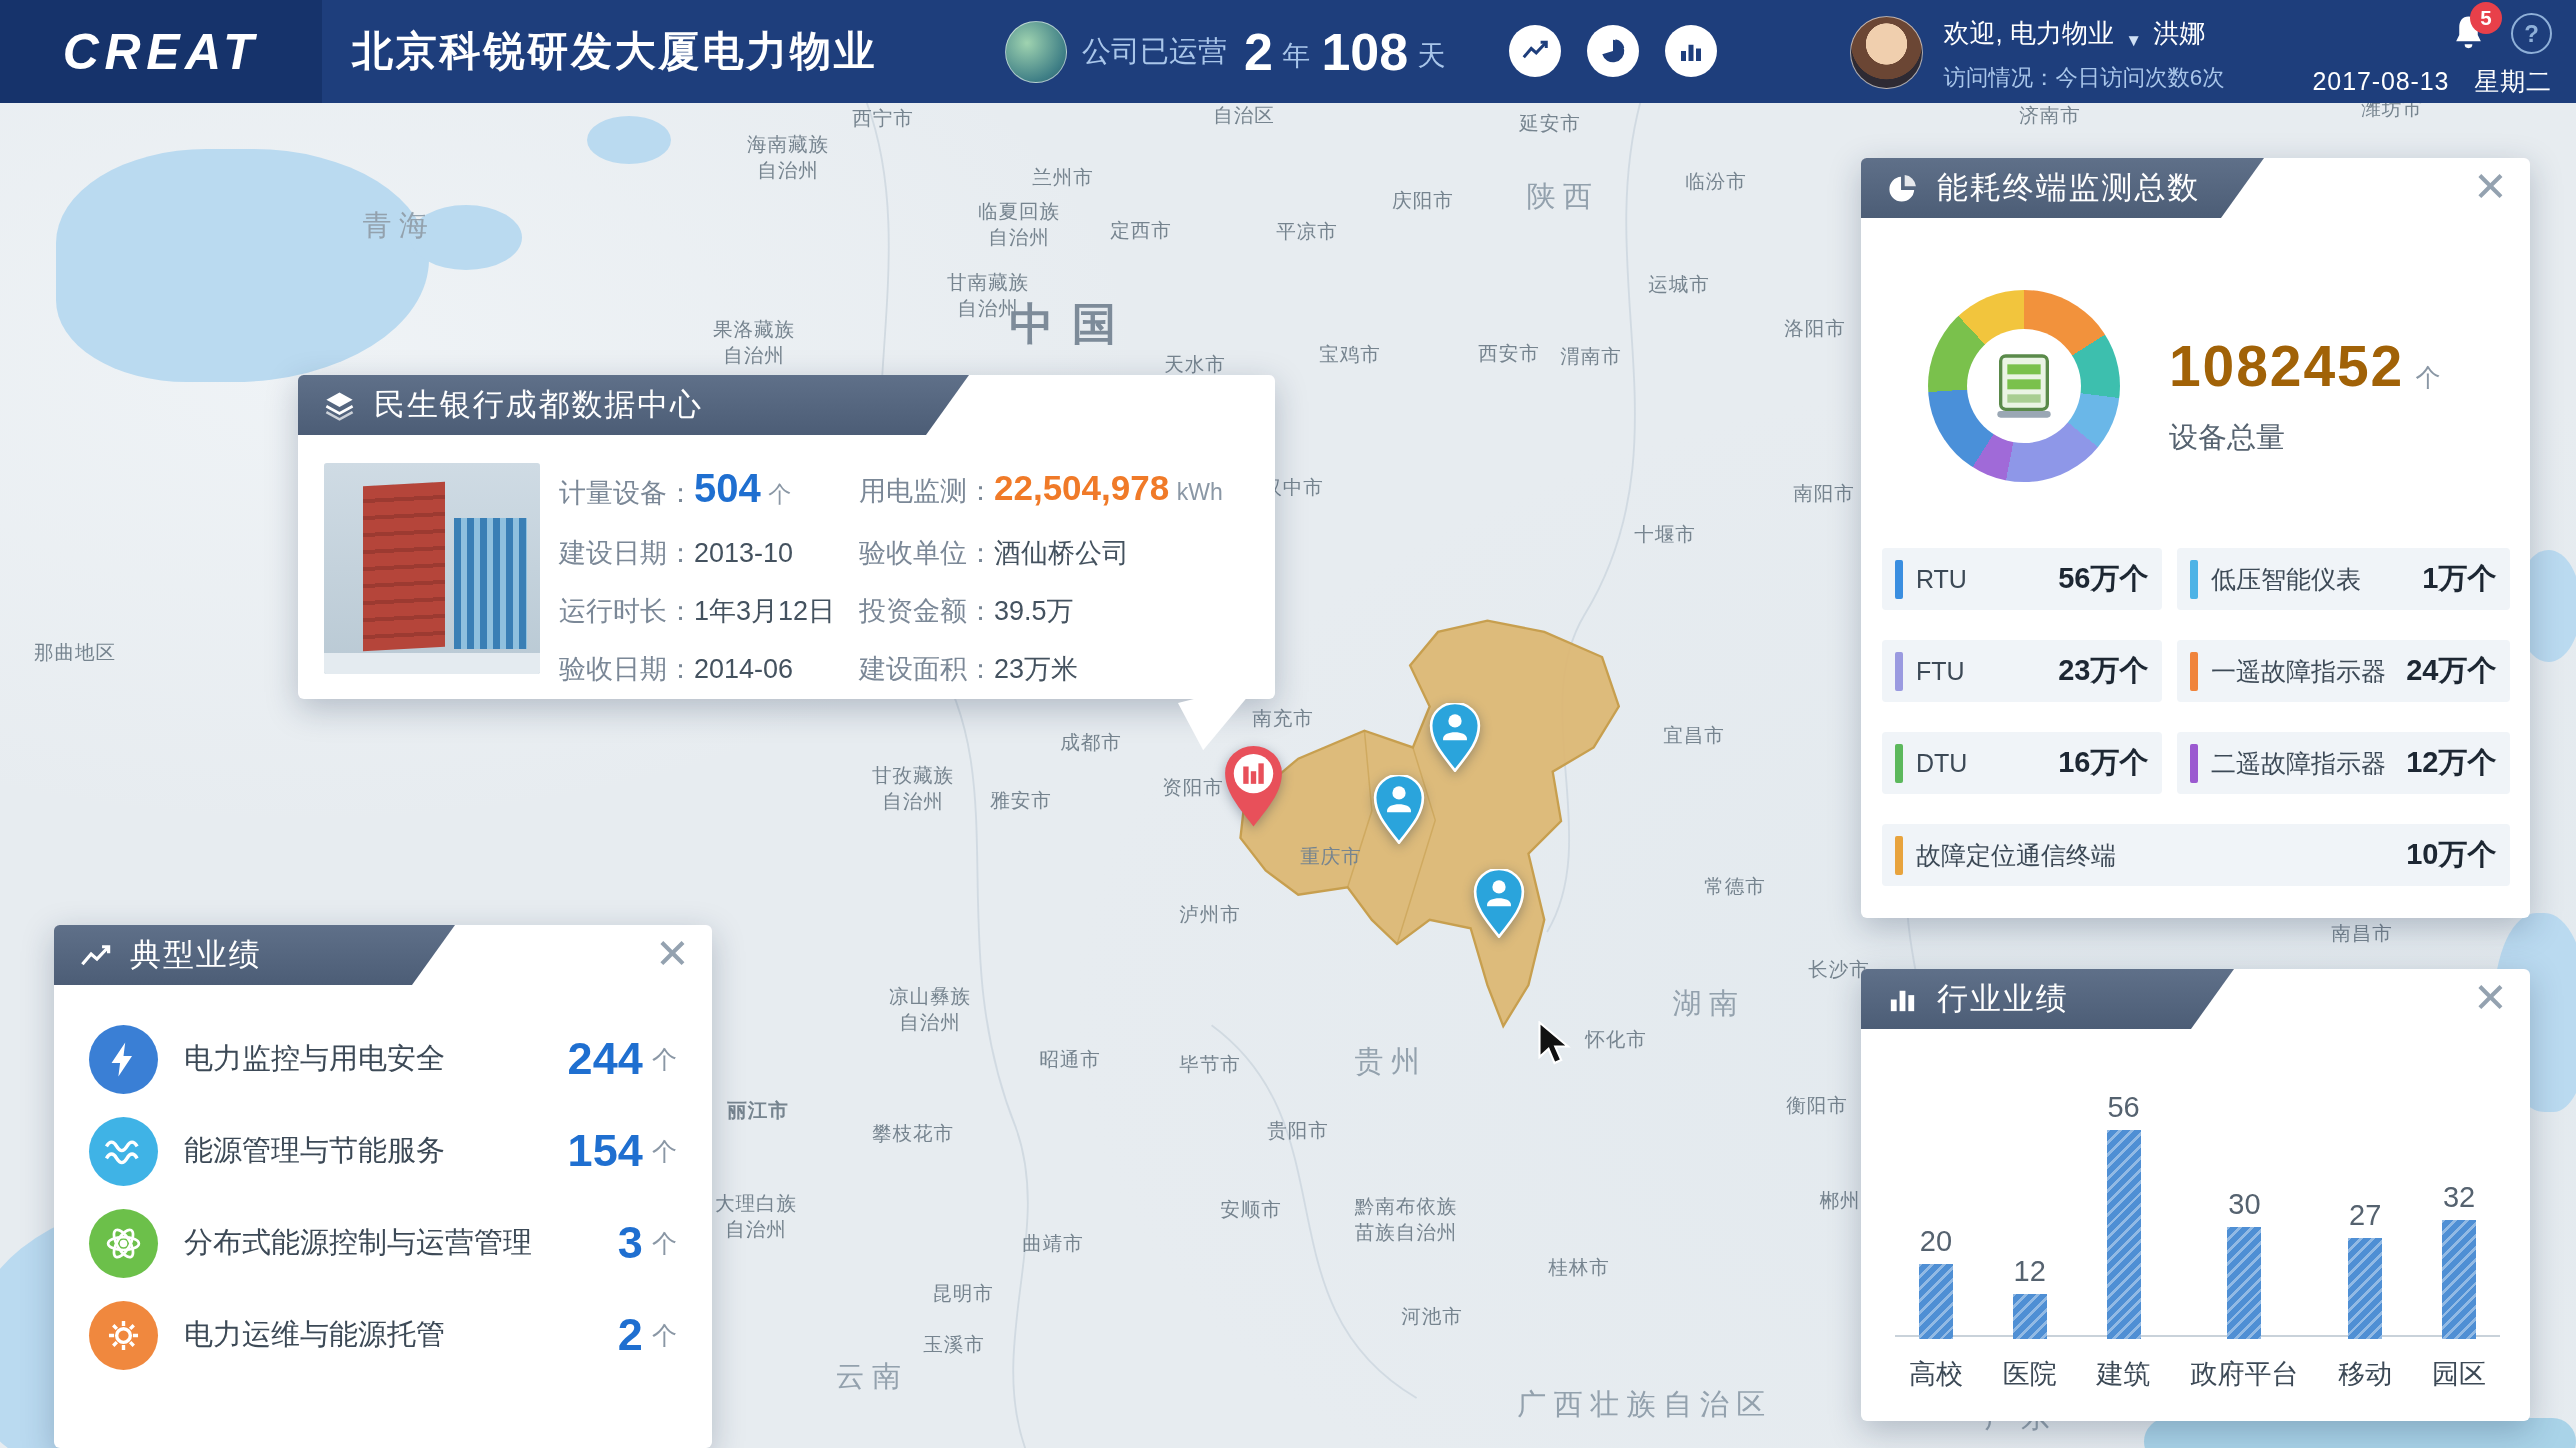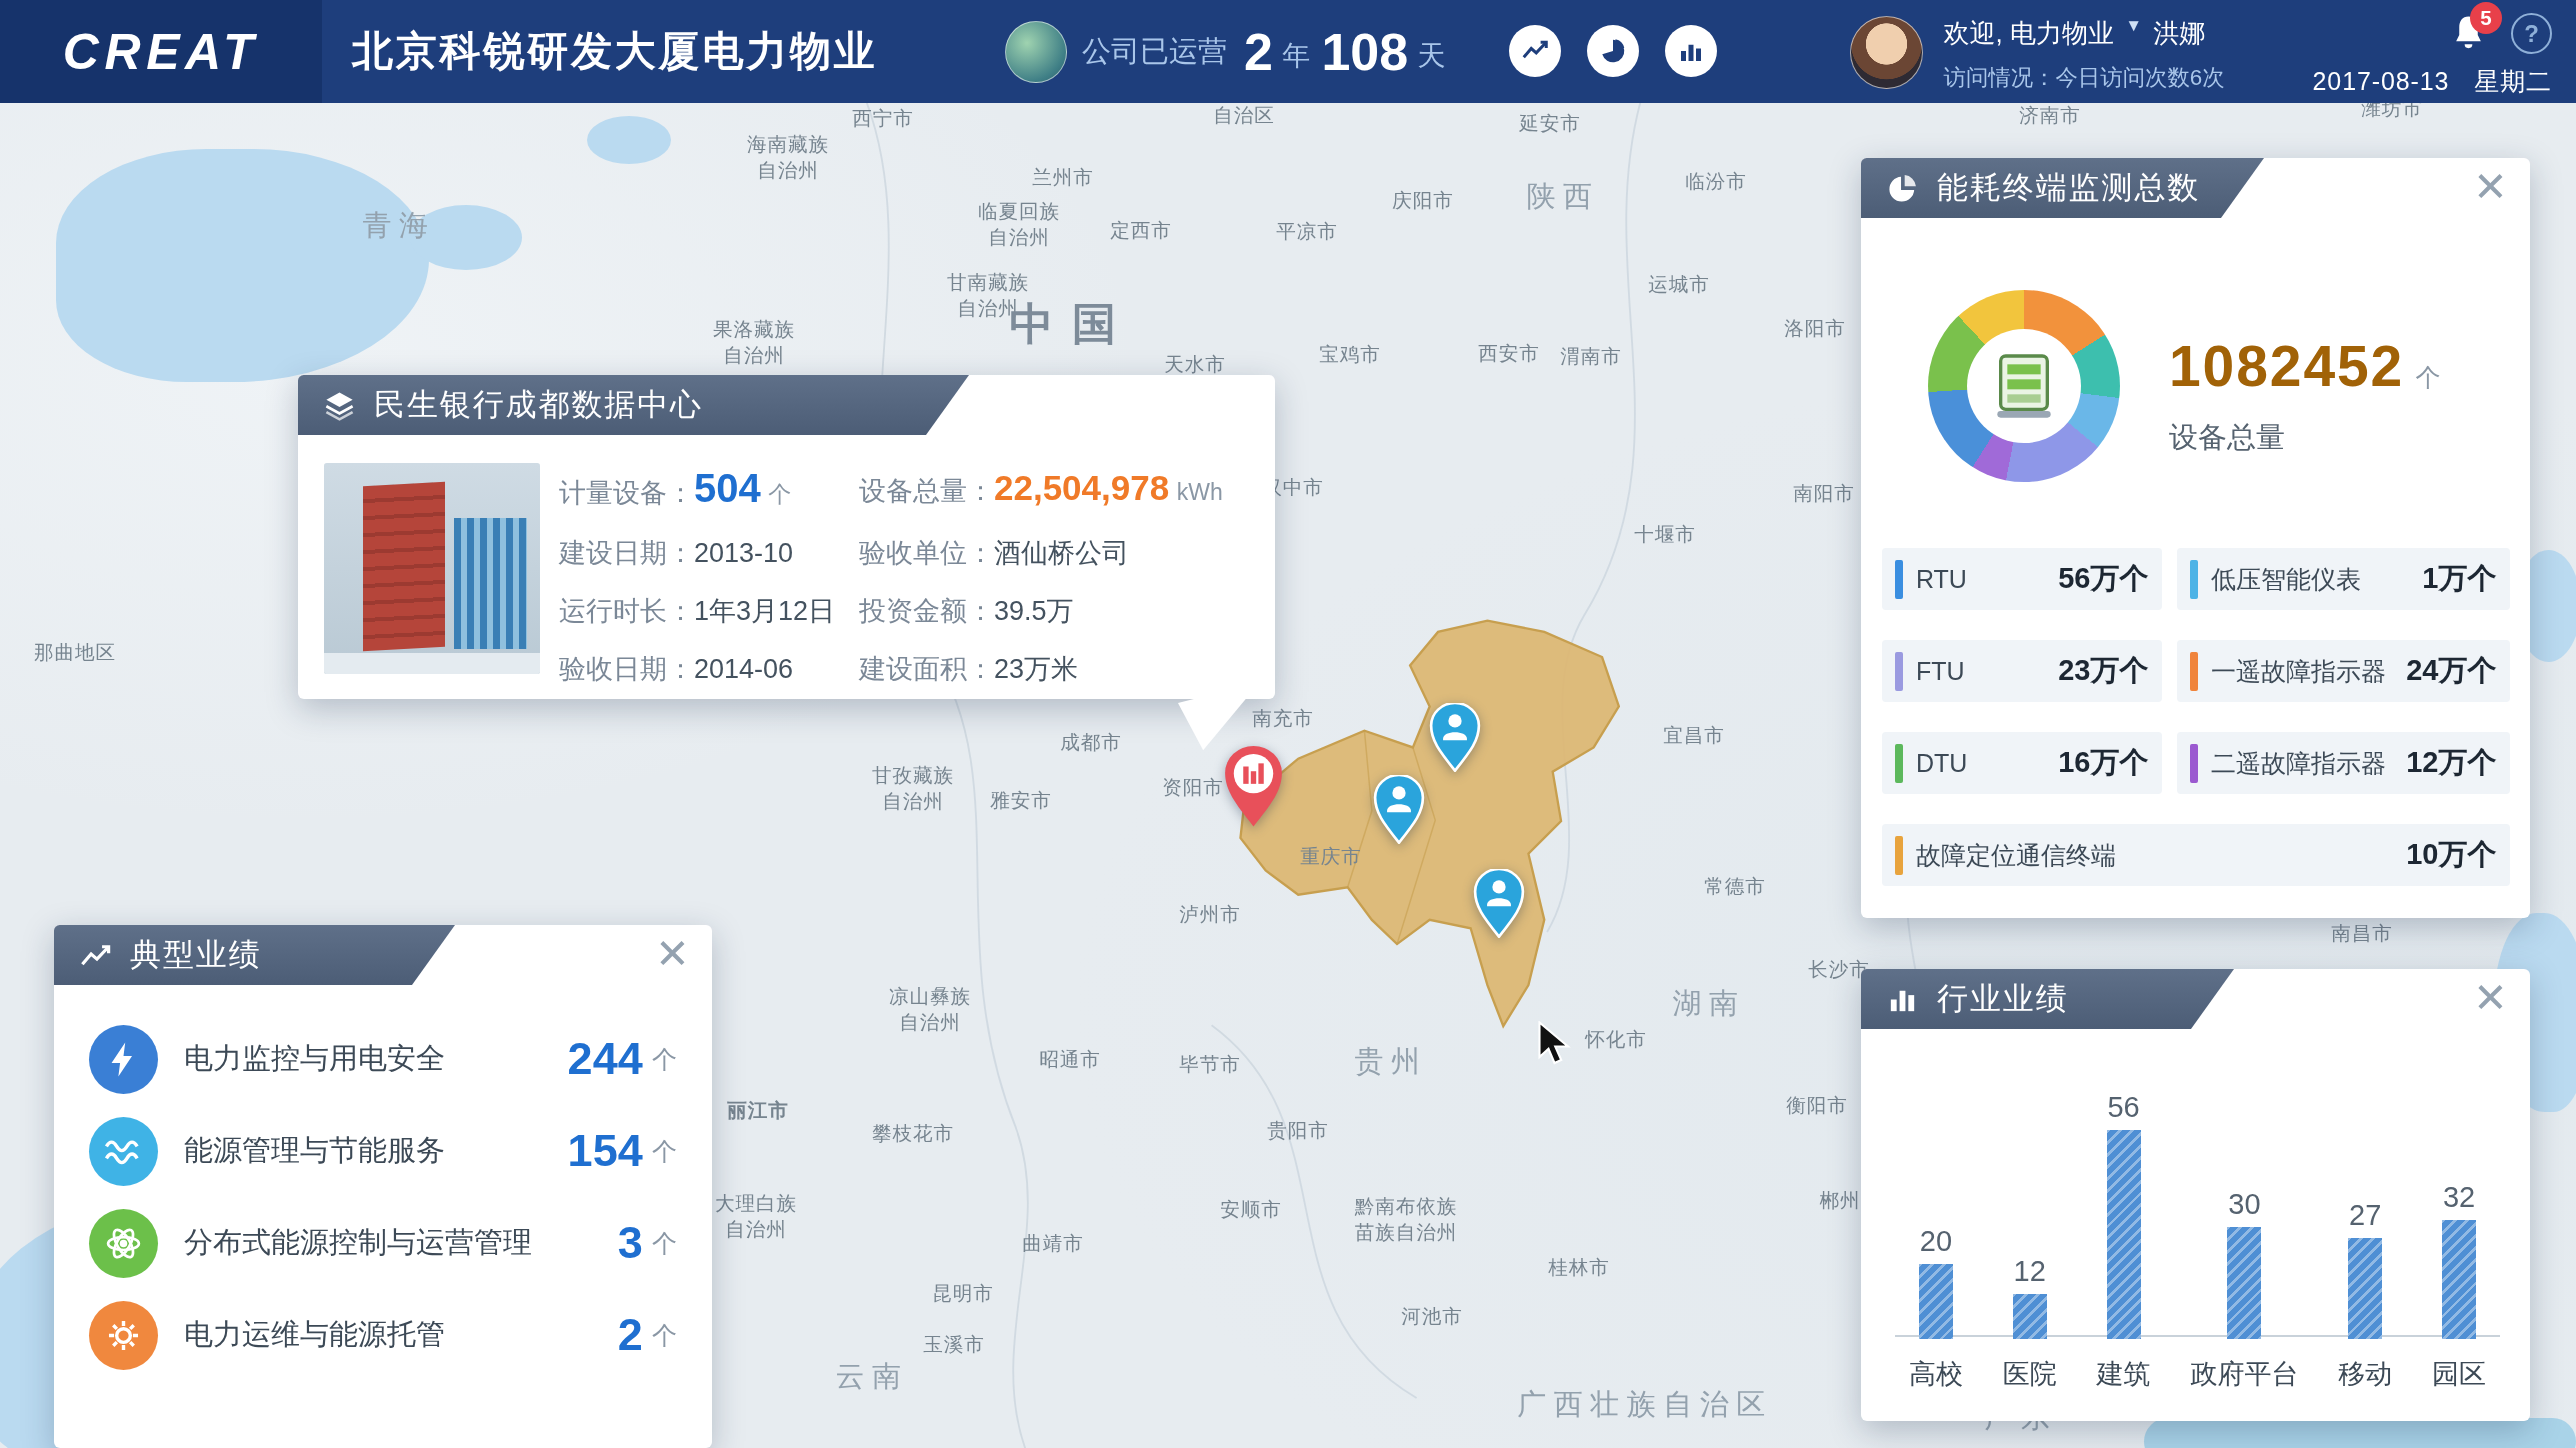--- a/index.html
+++ b/index.html
@@ -38,21 +38,21 @@
   .run-label{font-size:29px;color:#a9c6ea;margin:0 17px 0 15px;}
   .run-num{font-size:52px;font-weight:bold;color:#fff;}
   .run-unit{font-size:28px;color:#a9c6ea;margin:9.3px 11.2px 0 9.3px;}
   .header-icons{position:absolute;left:1509px;top:25px;display:flex;gap:26px;}
   .hicon{width:52px;height:52px;border-radius:50%;background:#fff;display:flex;align-items:center;justify-content:center;cursor:pointer;}
   .hicon svg{width:30px;height:30px;}
   .user-block{position:absolute;left:1850px;top:16px;display:flex;}
   .avatar{width:71px;height:71px;border-radius:50%;border:1.9px solid rgba(255,255,255,.6);overflow:hidden;cursor:pointer;
     background:radial-gradient(circle at 50% 38%, #f0cfae 0 36%, #6b4634 37% 62%, #2e2a33 63%);}
   .user-texts{margin-left:20.5px;}
-  .user-line1{font-size:26px;color:#fff;display:flex;align-items:flex-start;gap:11.2px;white-space:nowrap;}
+  .user-line1{font-size:26px;color:#fff;display:flex;align-items:flex-end;gap:11.2px;white-space:nowrap;}
   .caret{font-size:17px;color:#cfe0f5;cursor:pointer;}
   .user-line2{font-size:22.4px;color:#a9c6ea;margin-top:11.2px;white-space:nowrap;}
   .right-block{position:absolute;right:24px;top:9.3px;text-align:right;}
   .rb-icons{display:flex;justify-content:flex-end;align-items:center;gap:24px;height:48px;}
   .bell{position:relative;width:37px;height:41px;cursor:pointer;}
   .badge{position:absolute;top:-11.2px;right:-15px;min-width:32px;height:32px;border-radius:16px;background:#e8404a;
     color:#fff;font-size:20.5px;line-height:32px;text-align:center;font-weight:bold;}
   .help{width:37px;height:37px;border-radius:50%;border:2.8px solid #8fb0d8;color:#8fb0d8;
     font-size:24px;line-height:37px;text-align:center;font-weight:bold;cursor:pointer;}
   .date-line{margin-top:7.5px;font-size:25px;color:#fff;letter-spacing:0.9px;}
@@ -359,21 +359,21 @@
         <div class="ph-blue"></div>
         <div class="ph-base"></div>
     </div>
     <div class="fields">
       <div class="field v-blue">
         <span class="f-label">计量设备：</span>
         <span class="f-value">504</span>
         <span class="f-unit">个</span>
       </div>
       <div class="field v-orange">
-        <span class="f-label">设备总量：</span>
+        <span class="f-label">用电监测：</span>
         <span class="f-value">22,504,978</span>
         <span class="f-unit">kWh</span>
       </div>
       <div class="field">
         <span class="f-label">建设日期：</span>
         <span class="f-value">2013-10</span>
       </div>
       <div class="field">
         <span class="f-label">验收单位：</span>
         <span class="f-value">酒仙桥公司</span>

